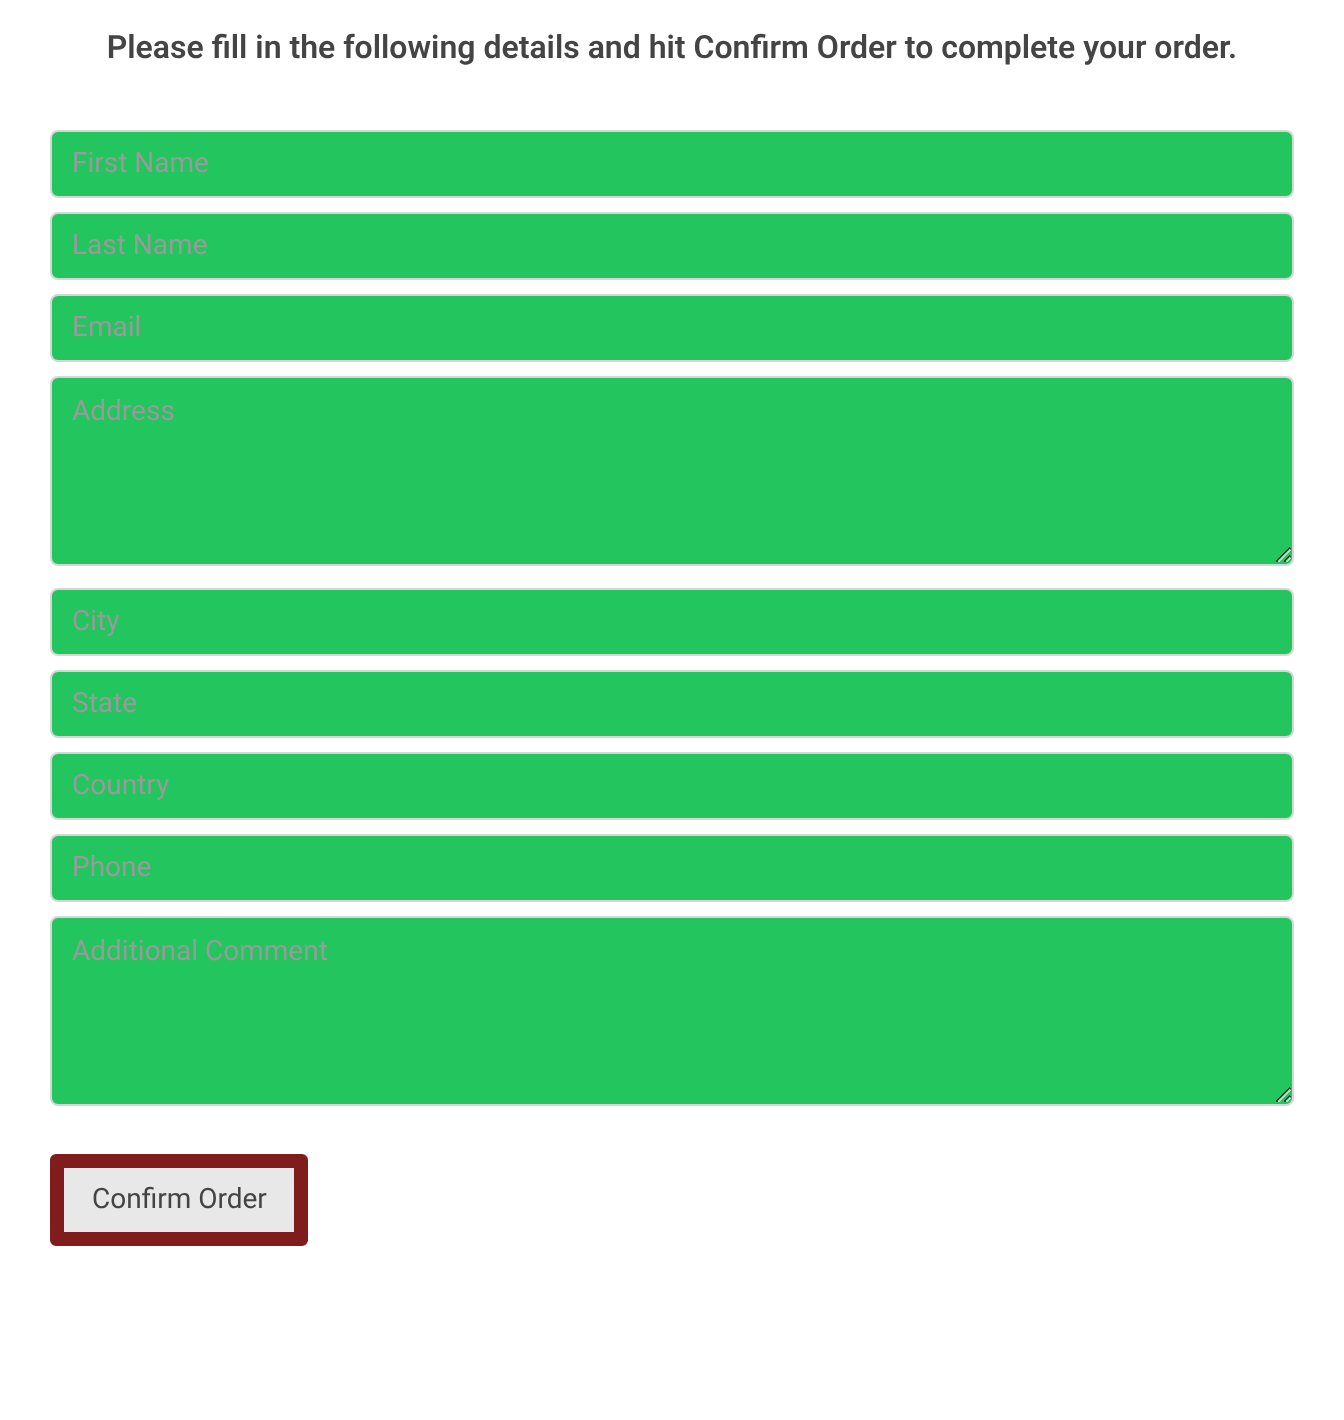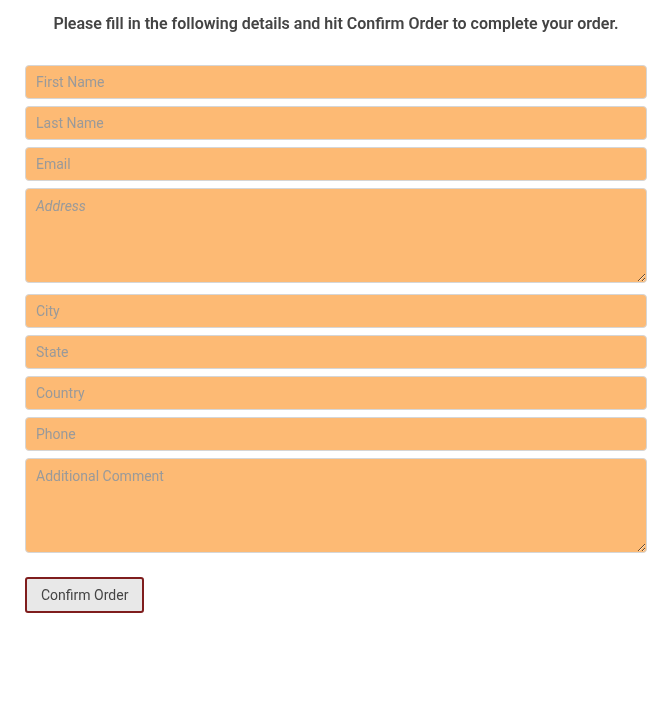--- a/index.html
+++ b/index.html
@@ -25,48 +25,47 @@
     .form-field {
       width: 100%;
       margin-bottom: 7px;
     }
     .form-field input[type="text"],
     .form-field textarea {
       width: 100%;
       padding: 8px 10px;
       font-size: 14px;
       color: #555;
-      background: #fdba74;
+      background: #22c55e;
       border: 1px solid #d6d6d6;
       border-radius: 4px;
       font-family: inherit;
       outline: none;
     }
     .form-field input[type="text"]::placeholder,
     .form-field textarea::placeholder {
       color: #9a9a9a;
     }
     .form-field textarea {
       resize: both;
       min-height: 95px;
       line-height: 1.4;
     }
     .address-area {
       height: 81px;
-      font-style: italic;
     }
     .comment-area {
       height: 95px;
     }
     .submit-row {
       margin-top: 20px;
     }
     .confirm-btn {
       background: #e8e8e8;
-      border: 2px solid #7f1d1d;
+      border: 7px solid #7f1d1d;
       border-radius: 3px;
       padding: 8px 14px;
       font-size: 14px;
       color: #444;
       cursor: pointer;
       font-family: inherit;
     }
   </style>
 </head>
 <body>

